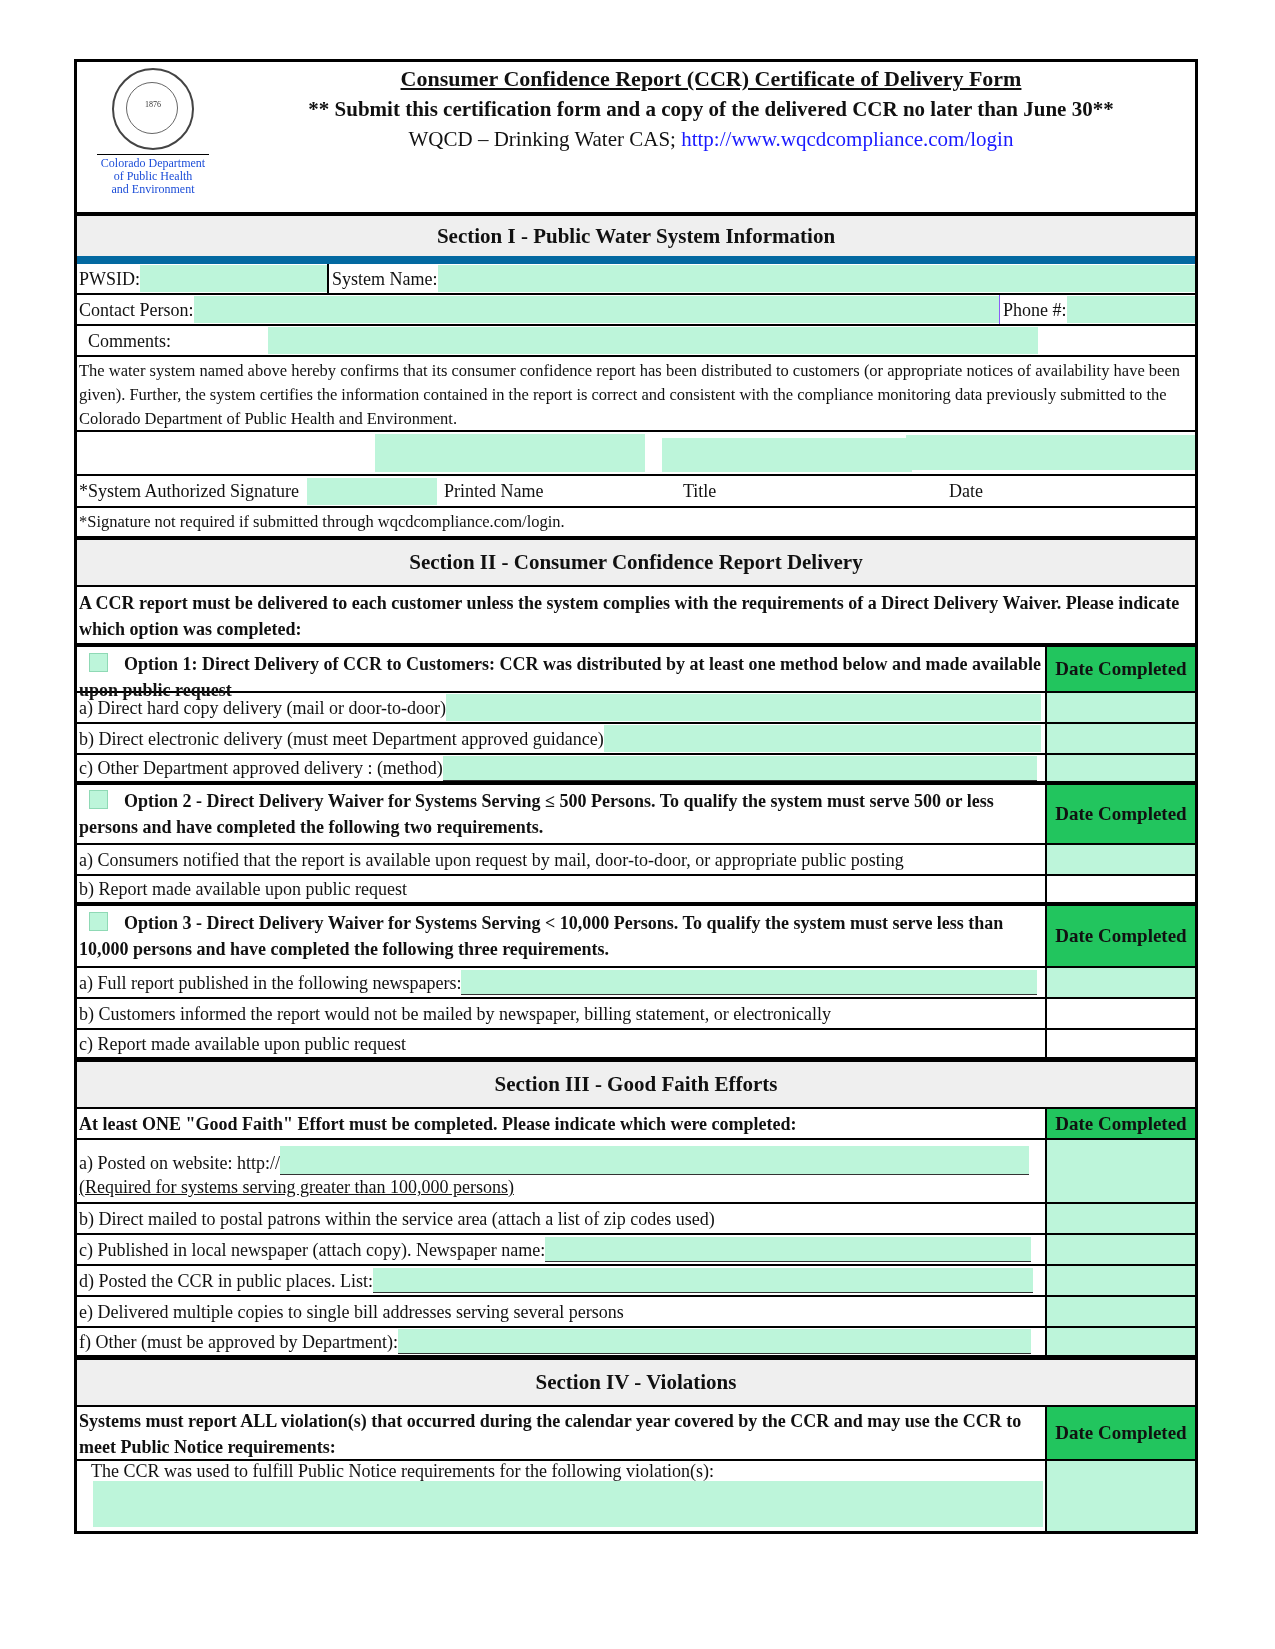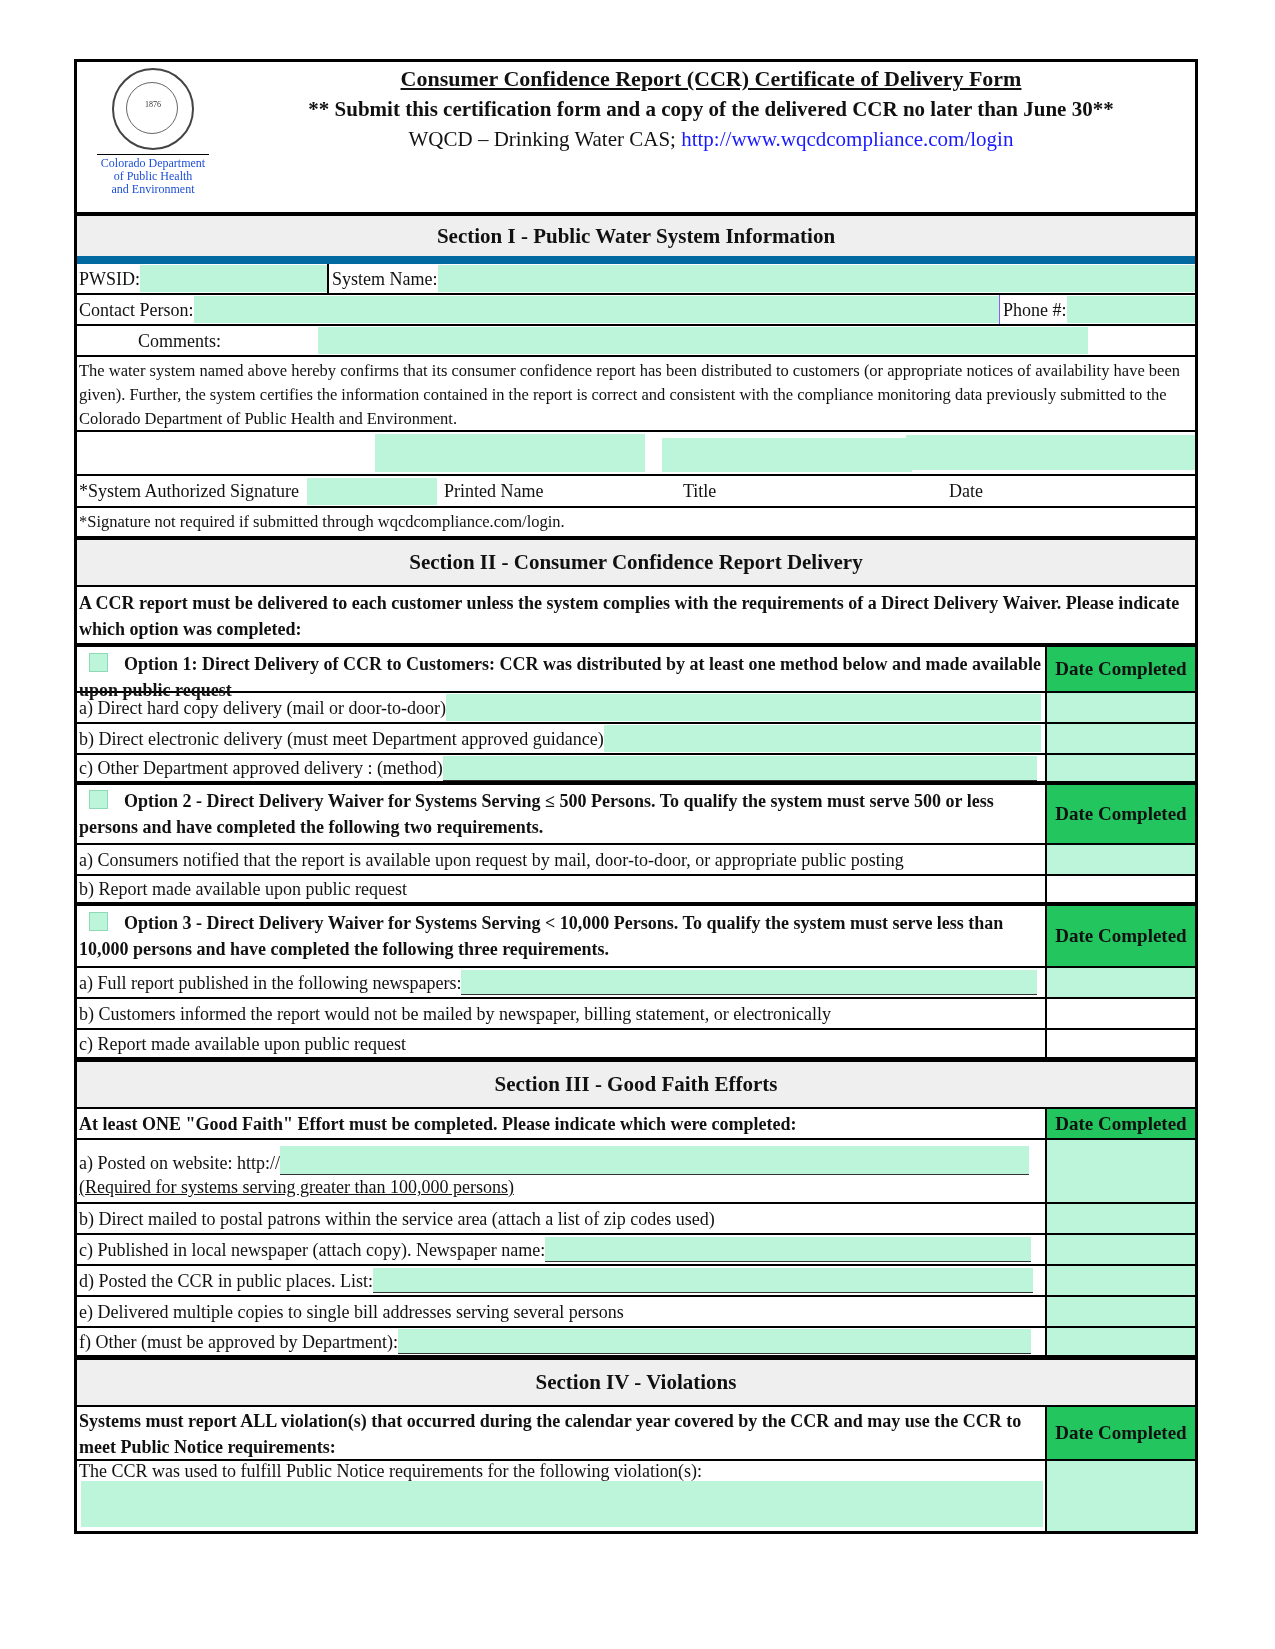--- a/index.html
+++ b/index.html
@@ -67,21 +67,21 @@
       <span class="fill" style="flex:1;height:27px;"></span>
     </div>
     <div class="cell" style="flex:1;display:flex;align-items:center;padding:0;">
       <span style="padding-left:3px;">Phone #:</span>
       <span class="fill" style="flex:1;height:27px;"></span>
     </div>
   </div>
 
   <div class="row" style="height:31px;">
     <div class="cell" style="flex:1;display:flex;align-items:center;padding:0;">
-      <span style="padding-left:18px;width:180px;margin-left:43px;">Comments:</span>
+      <span style="padding-left:11px;width:180px;">Comments:</span>
       <span class="fill" style="width:770px;height:27px;"></span>
     </div>
   </div>
 
   <div class="row" style="height:75px;">
     <div class="cell" style="font-size:16.5px;line-height:24px;padding-top:2px;">The water system named above hereby confirms that its consumer confidence report has been distributed to customers (or appropriate notices of availability have been given).  Further, the system certifies the information contained in the report is correct and consistent with the compliance monitoring data previously submitted to the Colorado Department of Public Health and Environment.</div>
   </div>
 
   <div class="row" style="height:44px;">
     <div style="width:298px;"></div>
@@ -216,21 +216,21 @@
     <div class="datecol fill"></div>
   </div>
 
   <div class="row sec-head" style="height:47px;">
       <span>Section IV - Violations</span>
     </div>
   <div class="row" style="height:54px;">
     <div class="main cell bold" style="padding-top:1px;line-height:26px;">Systems must report ALL violation(s) that occurred during the calendar year covered by the CCR and may use the CCR to meet Public Notice requirements:</div>
     <div class="datecol datehead">Date Completed</div>
   </div>
-  <div class="row" style="height:70px;border-bottom:none;">
+  <div class="row" style="height:70px;border-bottom:none;padding-left:12px;">
     <div class="main cell" style="padding:0;">
       <div style="padding-left:2px;line-height:20px;">The CCR was used to fulfill Public Notice requirements for the following violation(s):</div>
       <div class="fill" style="margin:0 2px 0 4px;height:46px;"></div>
     </div>
     <div class="datecol fill"></div>
   </div>
 
 </div>
 
 </body></html>

